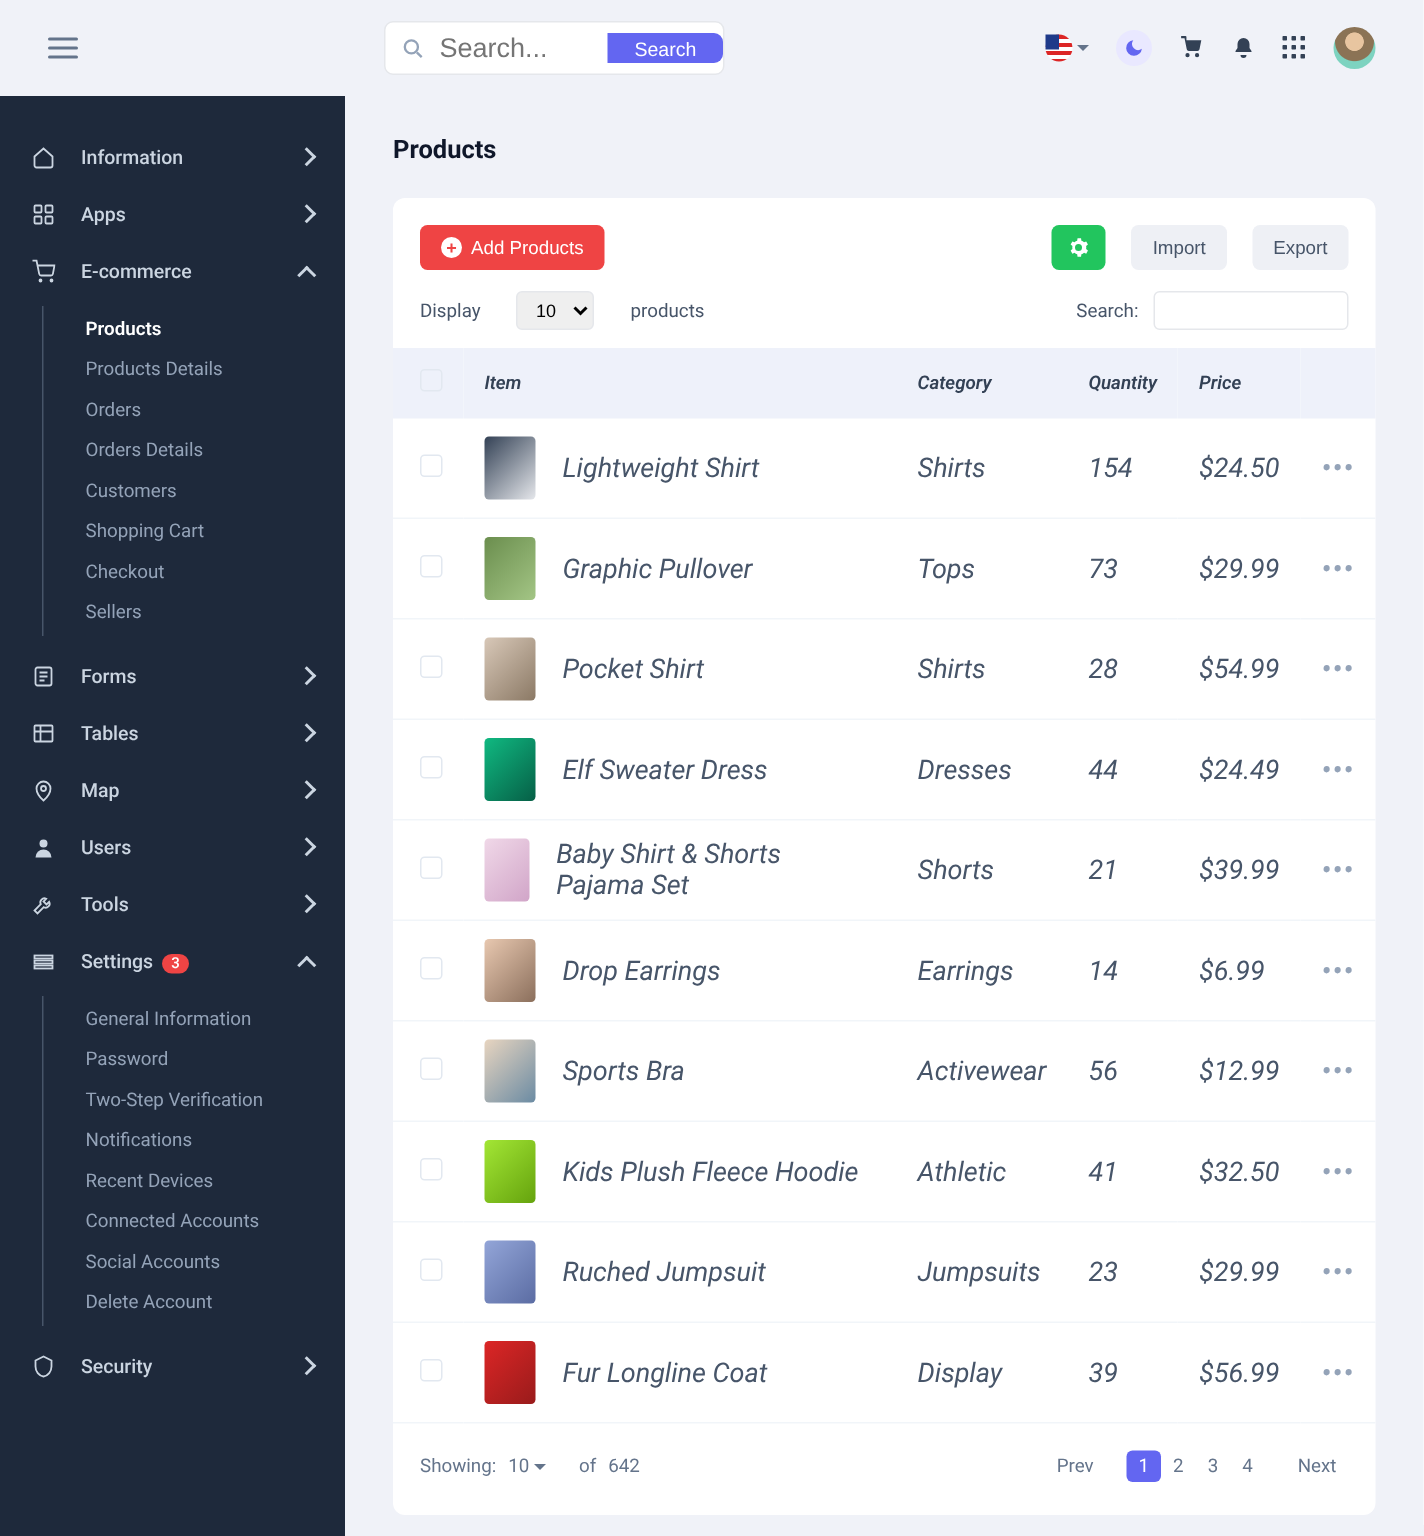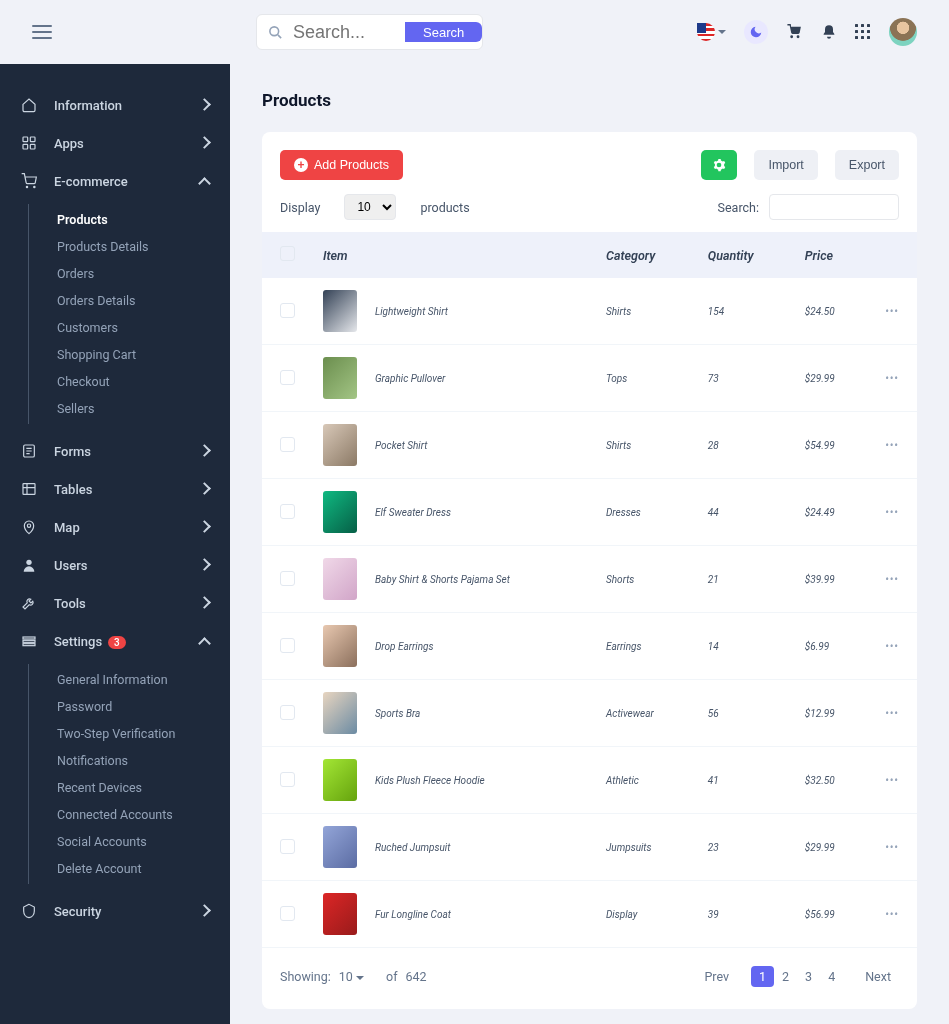--- a/index.html
+++ b/index.html
@@ -67,21 +67,21 @@
 .sel-sm { border: 1px solid #e5e7eb; border-radius: 4px; padding: 4px 8px; font-size: 12px; }
 .display-right { margin-left: auto; display: flex; align-items: center; gap: 10px; }
 .search-tbl { border: 1px solid #e5e7eb; border-radius: 4px; padding: 5px 8px; width: 130px; font-size: 12px; outline: none; }
 
 
 table { width: 100%; border-collapse: collapse; font-style: italic; }
 thead tr { background: #eef1fa; }
 th { text-align: left; padding: 14px 14px; font-size: 12.5px; font-weight: 600; color: #334155; }
 th:first-child, td:first-child { padding-left: 18px; width: 40px; }
 tbody tr { border-bottom: 1px solid #f1f5f9; }
-td { padding: 12px 14px; font-size: 10px; color: #475569; }
+td { padding: 12px 14px; font-size: 18px; color: #475569; }
 .chk { width: 15px; height: 15px; border: 1.5px solid #e2e8f0; border-radius: 3px; cursor: pointer; display:inline-block; }
 .prod-cell { display: flex; align-items: center; gap: 18px; }
 .thumb { width: 34px; height: 42px; border-radius: 3px; }
 .dots { letter-spacing: 1px; font-weight: 700; color: #94a3b8; cursor: pointer; text-align:center; }
 
 
 .pager { display: flex; align-items: center; padding: 18px 18px 4px; font-size: 12.5px; color: #64748b; gap: 8px; }
 .pager-right { margin-left: auto; display: flex; align-items: center; gap: 14px; }
 .pg { cursor: pointer; padding: 3px 8px; border-radius: 4px; }
 .pg.active { background: #6366f1; color: #fff; }

